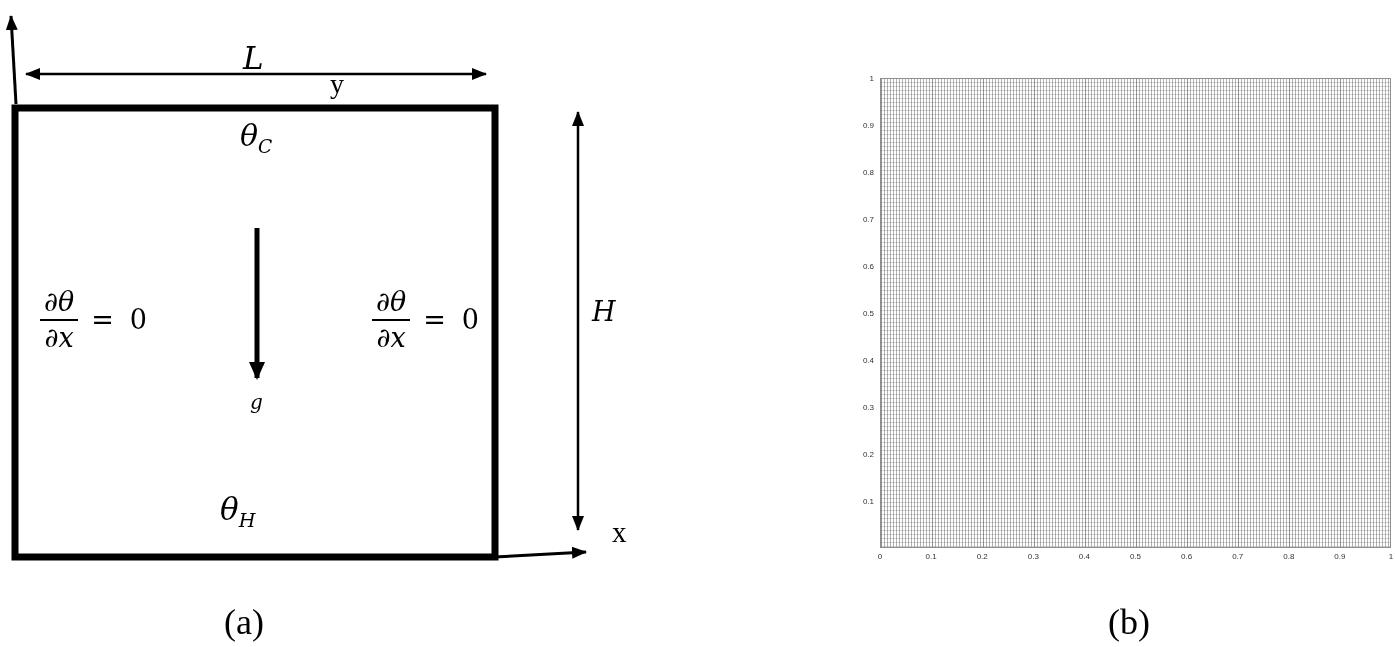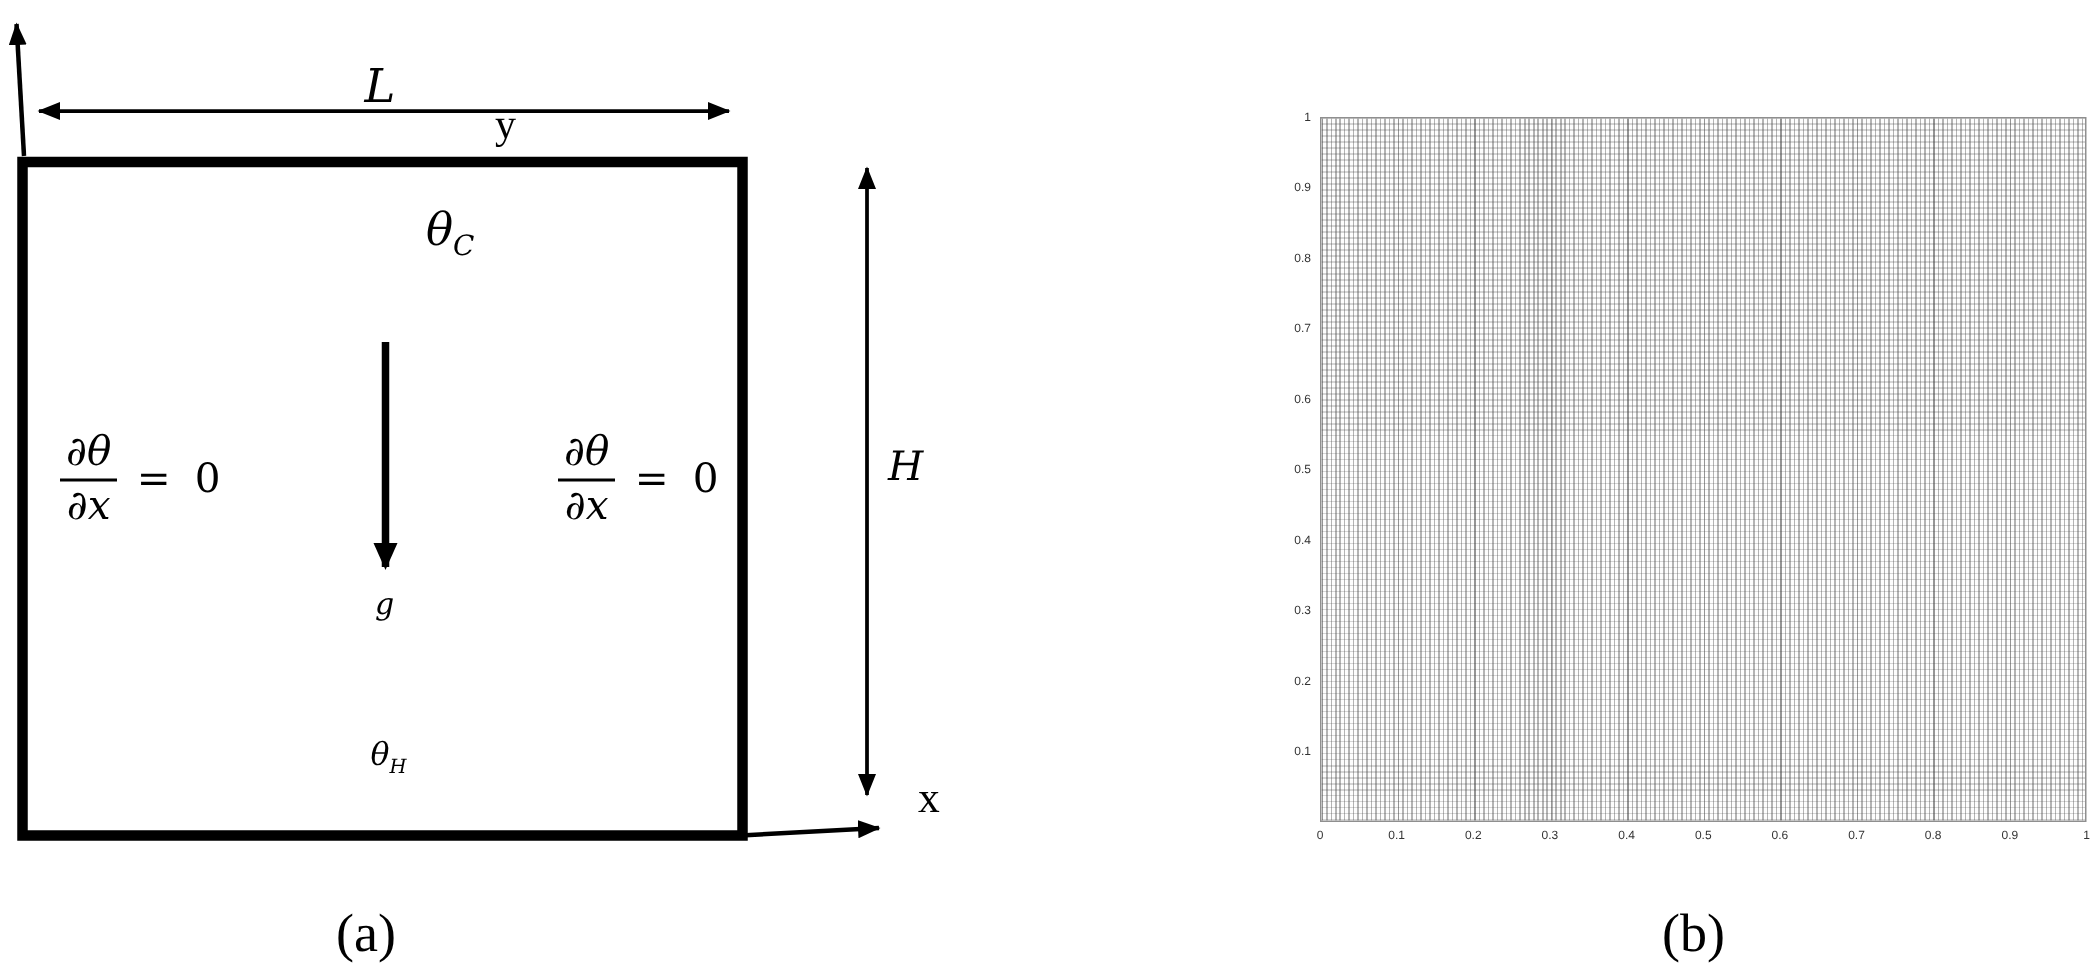--- a/index.html
+++ b/index.html
@@ -65,21 +65,21 @@
 
     <line x1="494" y1="557" x2="586" y2="552" stroke="#000" stroke-width="3" marker-end="url(#ah)"></line>
 
     <line x1="257" y1="228" x2="257" y2="378" stroke="#000" stroke-width="5" marker-end="url(#ahBig)"></line>
   </svg>
 
   <span class="label math" style="left: 243px; top: 40px; font-size: 31px;">L</span>
 
   <span class="label" style="left: 330px; top: 68px; font-size: 28px;">y</span>
 
-  <span class="label math" style="left: 240px; top: 136px; font-size: 30px; margin-left: 44px;">
+  <span class="label math" style="left: 240px; top: 118px; font-size: 30px;">
     <span>θ</span><sub>C</sub>
   </span>
 
   <div class="bc" style="left: 40px; top: 286px;">
     <span class="frac">
       <span class="num">∂θ</span>
       <span class="den">∂x</span>
     </span>
     <span class="eq">=</span>
     <span class="val">0</span>
@@ -89,21 +89,21 @@
     <span class="frac">
       <span class="num">∂θ</span>
       <span class="den">∂x</span>
     </span>
     <span class="eq">=</span>
     <span class="val">0</span>
   </div>
 
   <span class="label math" style="left: 250px; top: 390px; font-size: 20px;">g</span>
 
-  <span class="label math" style="left: 247px; top: 491px; font-size: 21px;">
+  <span class="label math" style="left: 220px; top: 491px; font-size: 31px;">
     <span>θ</span><sub>H</sub>
   </span>
 
   <span class="label math" style="left: 592px; top: 296px; font-size: 27px;">H</span>
 
   <span class="label" style="left: 612px; top: 516px; font-size: 29px;">x</span>
 
   <span class="caption" style="left: 224px; top: 601px;">(a)</span>
 
   <div class="mesh-plot"></div>

